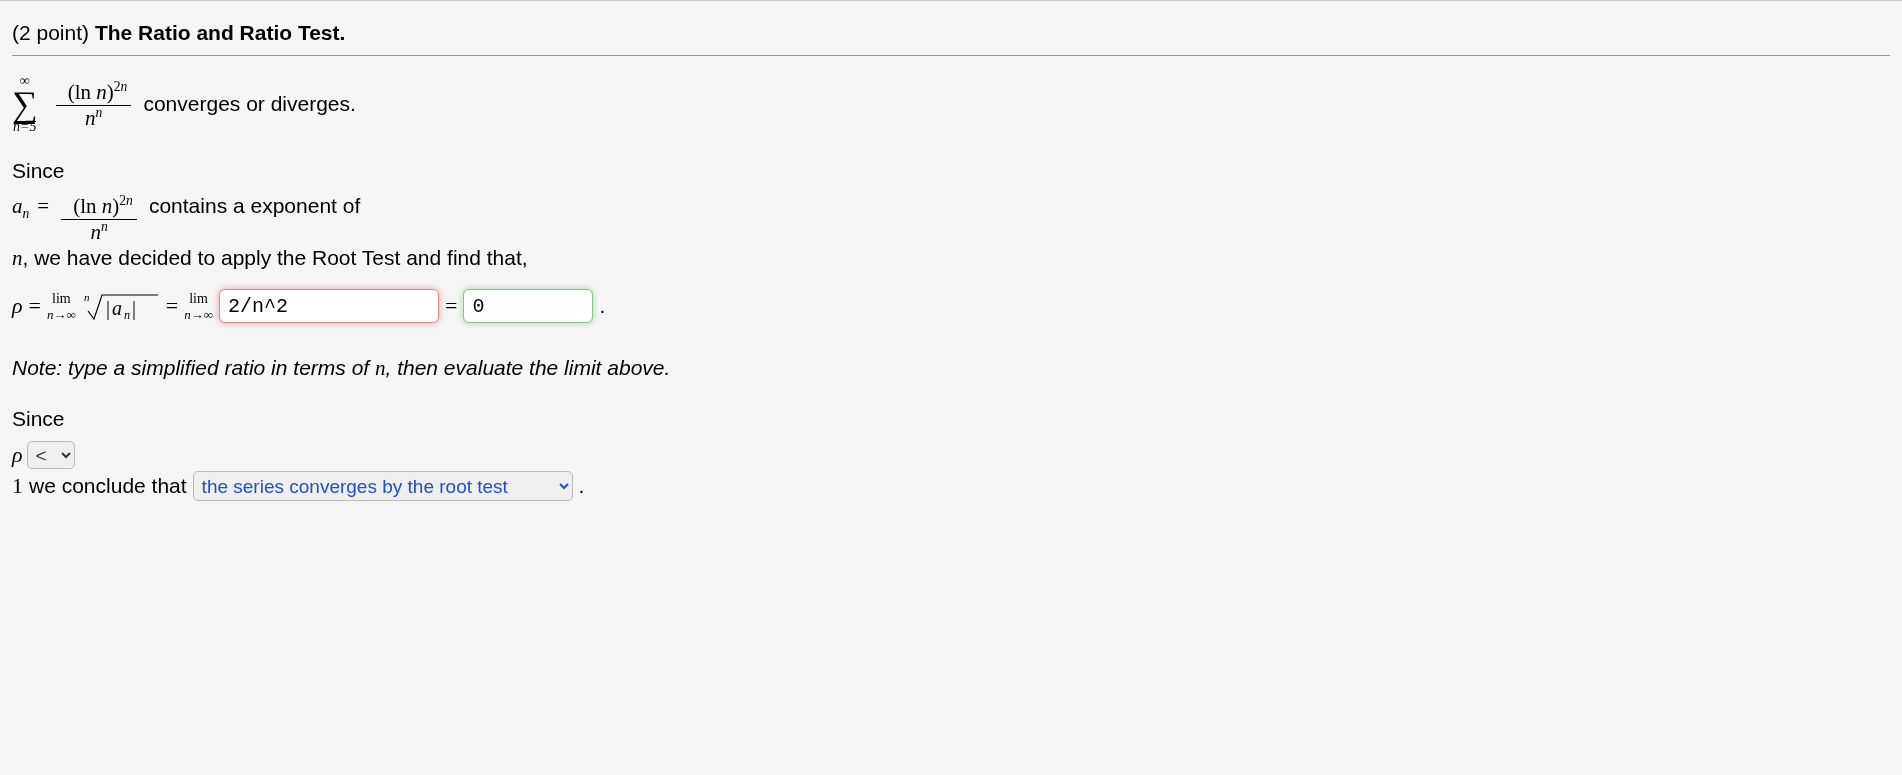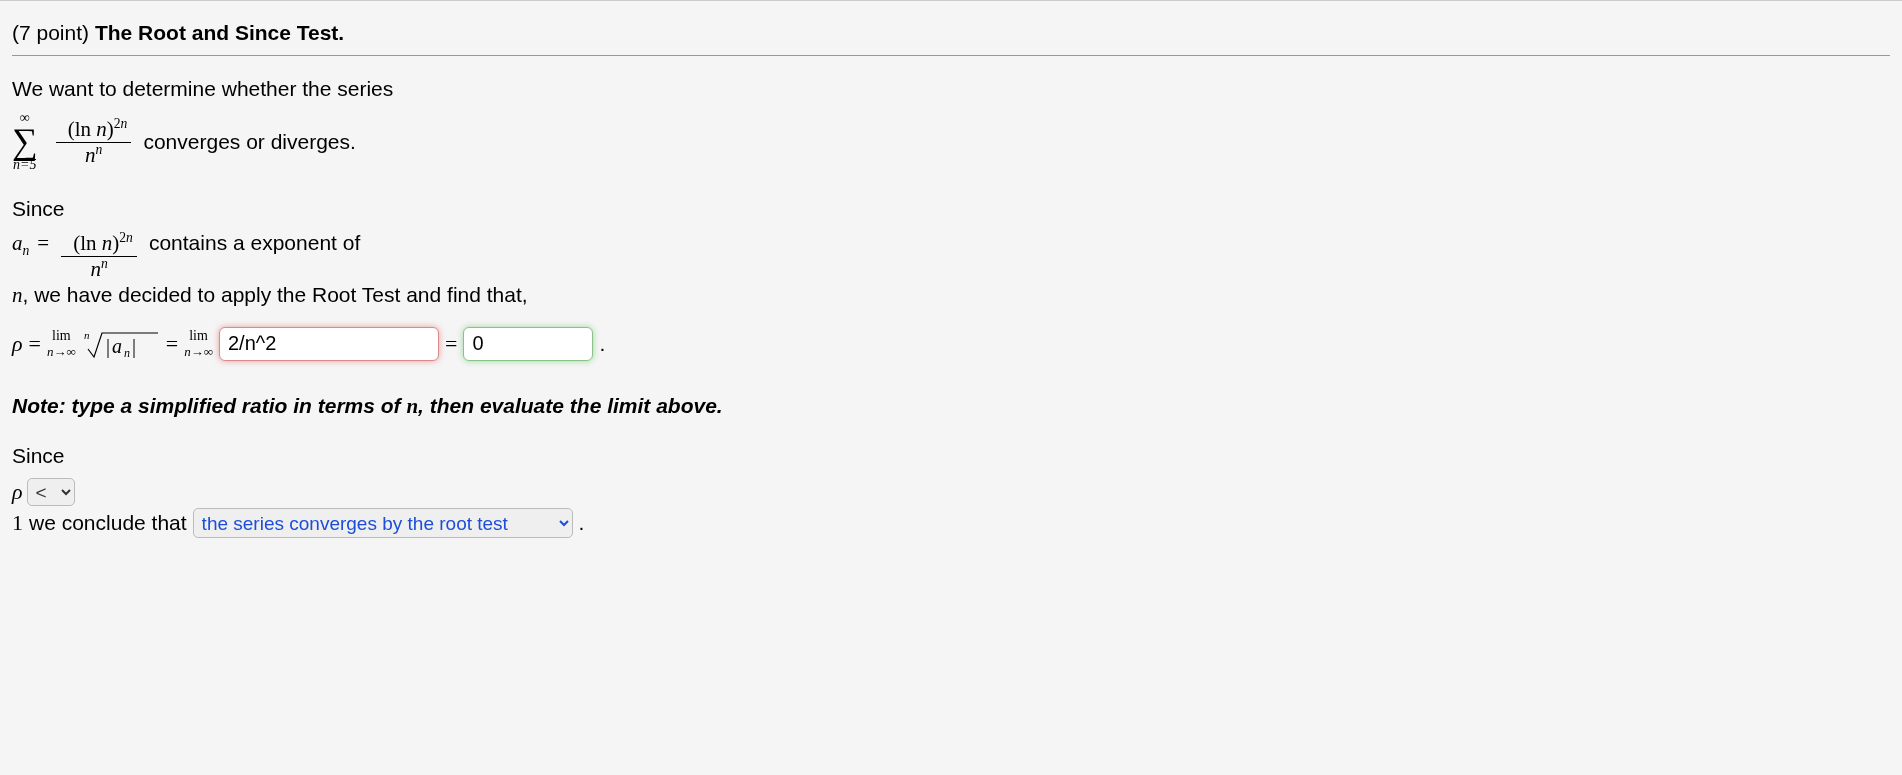--- a/index.html
+++ b/index.html
@@ -66,38 +66,38 @@
   .lim-sub { font-size: 13px; display:block; font-style: italic; margin-top:2px;}
   .root-box {
     display: inline-block;
     vertical-align: middle;
   }
   .root-box svg { display:block; }
 
   .eqline { display:flex; align-items:center; flex-wrap:wrap; gap:6px; margin: 14px 0 18px; }
 
   input.answer {
-    font-family: Liberation Sans, sans-serif;
+    font-family: Liberation Mono, monospace;
     font-size: 20px;
     padding: 4px 8px;
     border-radius: 6px;
     background: #fff;
     height: 34px;
   }
   input.answer.incorrect {
     border: 1px solid #d98b8b;
     box-shadow: 0 0 6px rgba(230,120,120,0.7);
     width: 220px;
   }
   input.answer.correct {
     border: 1px solid #8ac28a;
     box-shadow: 0 0 6px rgba(120,200,120,0.7);
     width: 130px;
   }
-  .note { font-style: italic; font-weight: bold; margin: 28px 0 20px; }
+  .note { font-style: italic; font-weight: normal; margin: 28px 0 20px; }
 
   select.mini, select.wide {
     font-family: Arial, Helvetica, sans-serif;
     font-size: 19px;
     background: #efefef;
     border: 1px solid #bbb;
     border-radius: 5px;
     padding: 2px 4px;
     color: #333;
   }
@@ -106,26 +106,25 @@
   .rho-select-row { display:flex; align-items:center; gap:4px; margin:2px 0;}
   .conclude-row { display:flex; align-items:center; gap:6px; flex-wrap:wrap;}
   .spacer { height: 8px; }
 </style>
 </head>
 <body>
 
 <div class="page">
 
   <div class="header-line">
-    <span class="points">(7 point)</span>
+    <span class="points">(2 point)</span>
     <span> </span>
-    <span class="title">The Root and Since Test.</span>
-  </div>
-
-  <p>We want to determine whether the series</p>
+    <span class="title">The Ratio and Ratio Test.</span>
+  </div>
+
 
   <div class="para" style="display:flex;align-items:center;gap:8px;flex-wrap:wrap;">
     <span class="sum-block">
       <span class="sum-sup math-r">∞</span>
       <span class="sum-sym math-r">∑</span>
       <span class="sum-sub">n=5</span>
     </span>
     <span class="frac">
       <span class="num">
         <span class="ln">(</span><span class="ln">ln </span><span>n</span><span class="ln">)</span><span class="supsc"><span class="math-r">2</span>n</span>

